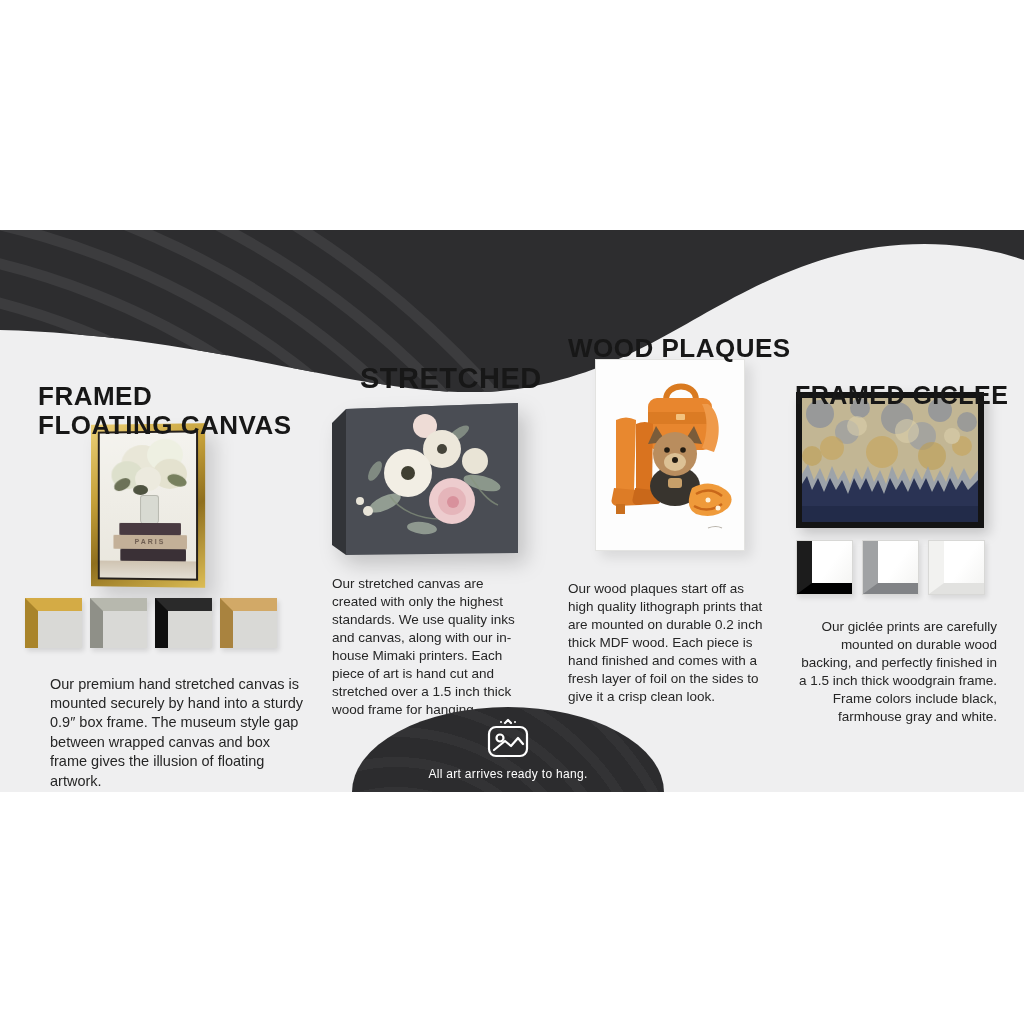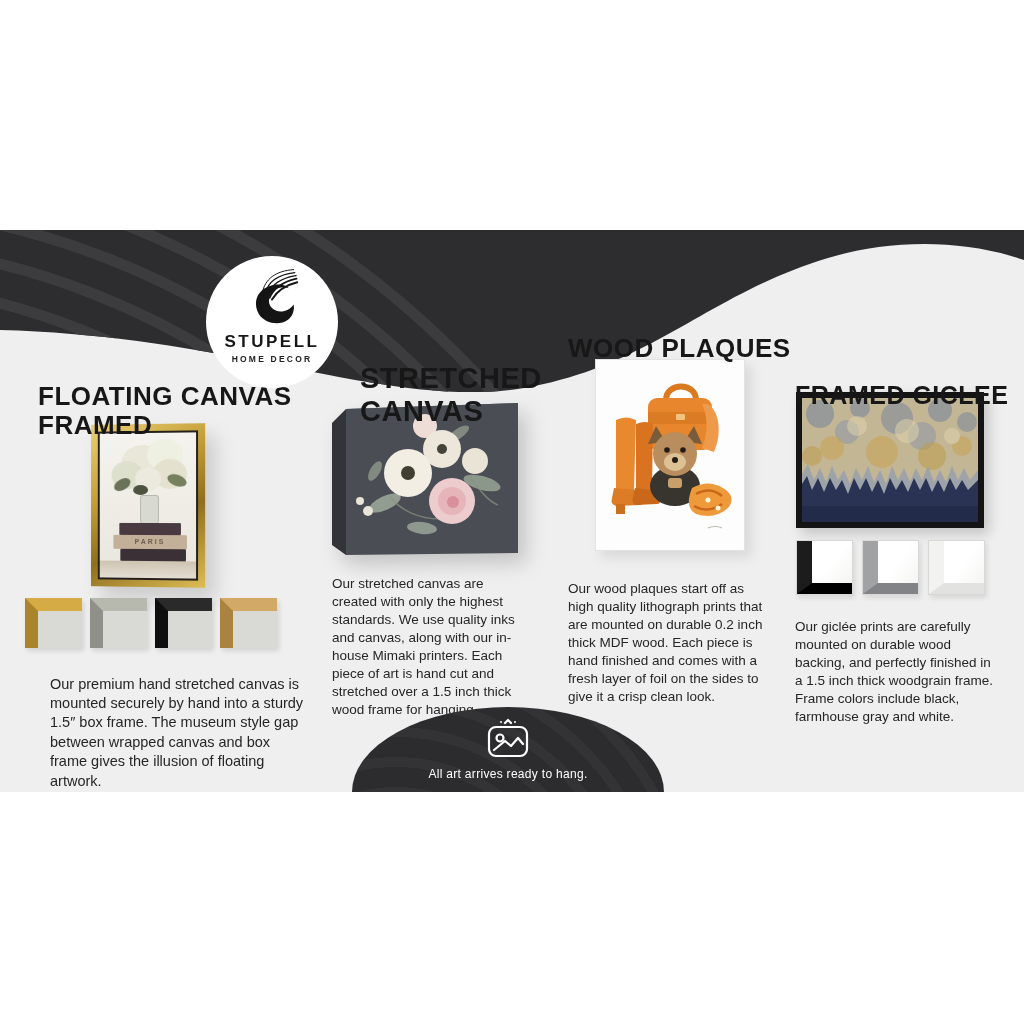--- a/index.html
+++ b/index.html
@@ -18,21 +18,21 @@
   
   .col-title{position:absolute;font-weight:bold;line-height:1.12;letter-spacing:.5px;color:#171717;z-index:4;}
   .t1{left:38px;top:130px;font-size:26px;}
   .t2{left:360px;top:108px;font-size:29px;}
   .t3{left:568px;top:82px;font-size:26px;text-align:right;}
   .t4{left:795px;top:123px;font-size:25px;margin-top:28px;}
   .desc{position:absolute;font-size:13.5px;line-height:1.34;color:#262626;z-index:4;}
   .d1{left:50px;top:430px;width:256px;font-size:14.5px;}
   .d2{left:332px;top:331px;width:194px;}
   .d3{left:568px;top:336px;width:200px;}
-  .d4{left:795px;top:374px;width:202px;}
+  .d4{left:795px;top:374px;width:202px;text-align:right;}
 
   
   .float-frame{position:absolute;left:90px;top:194px;width:115px;height:163px;z-index:3;
      background:linear-gradient(150deg,#ecd077 0%,#c49f38 35%,#8f6f1e 62%,#dcbd55 100%);
      padding:7px;box-sizing:border-box;transform:perspective(700px) rotateY(-7deg);
      box-shadow:10px 12px 18px rgba(0,0,0,.15);}
   .float-gap{width:100%;height:100%;background:#26211d;padding:2px;box-sizing:border-box;}
   .float-canvas{position:relative;width:100%;height:100%;background:linear-gradient(#f4f3ee,#e9e6dd);overflow:hidden;}
   .blob{position:absolute;border-radius:50%;}
   .b1{left:22px;top:12px;width:42px;height:38px;background:#e9e7d8;}
@@ -108,39 +108,24 @@
         <circle cx="-180" cy="760" r="672"></circle>
           <circle cx="-180" cy="760" r="710"></circle>
         <circle cx="-180" cy="760" r="748"></circle>
           <circle cx="-180" cy="760" r="786"></circle>
         <circle cx="-180" cy="760" r="824"></circle>
           <circle cx="-180" cy="760" r="862"></circle>
         <circle cx="-180" cy="760" r="900"></circle>
       </g>
     </svg>
 
-    <div class="logo-circle">
-      <svg class="logo-mark" width="62" height="66" viewBox="0 0 100 110">
-        <g stroke="#141414" fill="none" stroke-linecap="round">
-          <path d="M86,6 C56,8 38,22 34,44" stroke-width="1.6"></path>
-          <path d="M88,11 C60,14 43,27 38,47" stroke-width="2"></path>
-          <path d="M90,16 C64,20 48,32 42,50" stroke-width="2.4"></path>
-          <path d="M91,21 C68,26 53,37 46,53" stroke-width="2.8"></path>
-          <path d="M92,27 C72,32 58,42 50,56" stroke-width="3.2"></path>
-        </g>
-        <path fill="#141414" d="M34,40 C22,50 20,66 28,80 C38,96 62,100 76,90 C84,84 88,74 86,64
-                 C78,76 60,80 50,70 C42,62 44,50 52,42 C58,36 70,34 78,37 C70,27 46,30 34,40 Z"></path>
-      </svg>
-      <div class="brand-name">STUPELL</div>
-      <div class="brand-tagline">HOME DECOR</div>
-    </div>
 
     <h2 class="col-title t1">
+      <span style="display:block">FRAMED</span>
       <span style="display:block">FLOATING CANVAS</span>
-      <span style="display:block">FRAMED</span>
     </h2>
     <div class="float-frame">
       <div class="float-gap">
         <div class="float-canvas">
           <div class="blob b1"></div>
           <div class="blob b2"></div>
           <div class="blob b3"></div>
           <div class="blob b4"></div>
           <div class="blob b5"></div>
           <div class="blob leaf1"></div>
@@ -153,25 +138,24 @@
           <div class="table-shadow"></div>
         </div>
       </div>
     </div>
     <div class="swrow1">
       <div class="sw sw-gold"></div>
       <div class="sw sw-silver"></div>
       <div class="sw sw-black"></div>
       <div class="sw sw-bronze"></div>
     </div>
-    <p class="desc d1">Our premium hand stretched canvas is mounted securely by hand into a sturdy 1.5″ box frame. The museum style gap between wrapped canvas and box frame gives the illusion of floating artwork.</p>
+    <p class="desc d1">Our premium hand stretched canvas is mounted securely by hand into a sturdy 0.9″ box frame. The museum style gap between wrapped canvas and box frame gives the illusion of floating artwork.</p>
 
     <h2 class="col-title t2">
       <span style="display:block">STRETCHED</span>
-      <span style="display:block">CANVAS</span>
     </h2>
     <svg class="canvas3d" width="192" height="162" viewBox="0 0 192 162">
       <defs>
         <clipPath id="frontclip">
             <polygon points="16,8 188,2 188,152 16,154"></polygon>
           </clipPath>
       </defs>
       <polygon points="2,22 16,8 16,154 2,144" fill="#323438"></polygon>
       <polygon points="16,8 188,2 188,8 16,14" fill="#5d6067"></polygon>
       <polygon points="16,8 188,2 188,152 16,154" fill="#4a4d54"></polygon>

